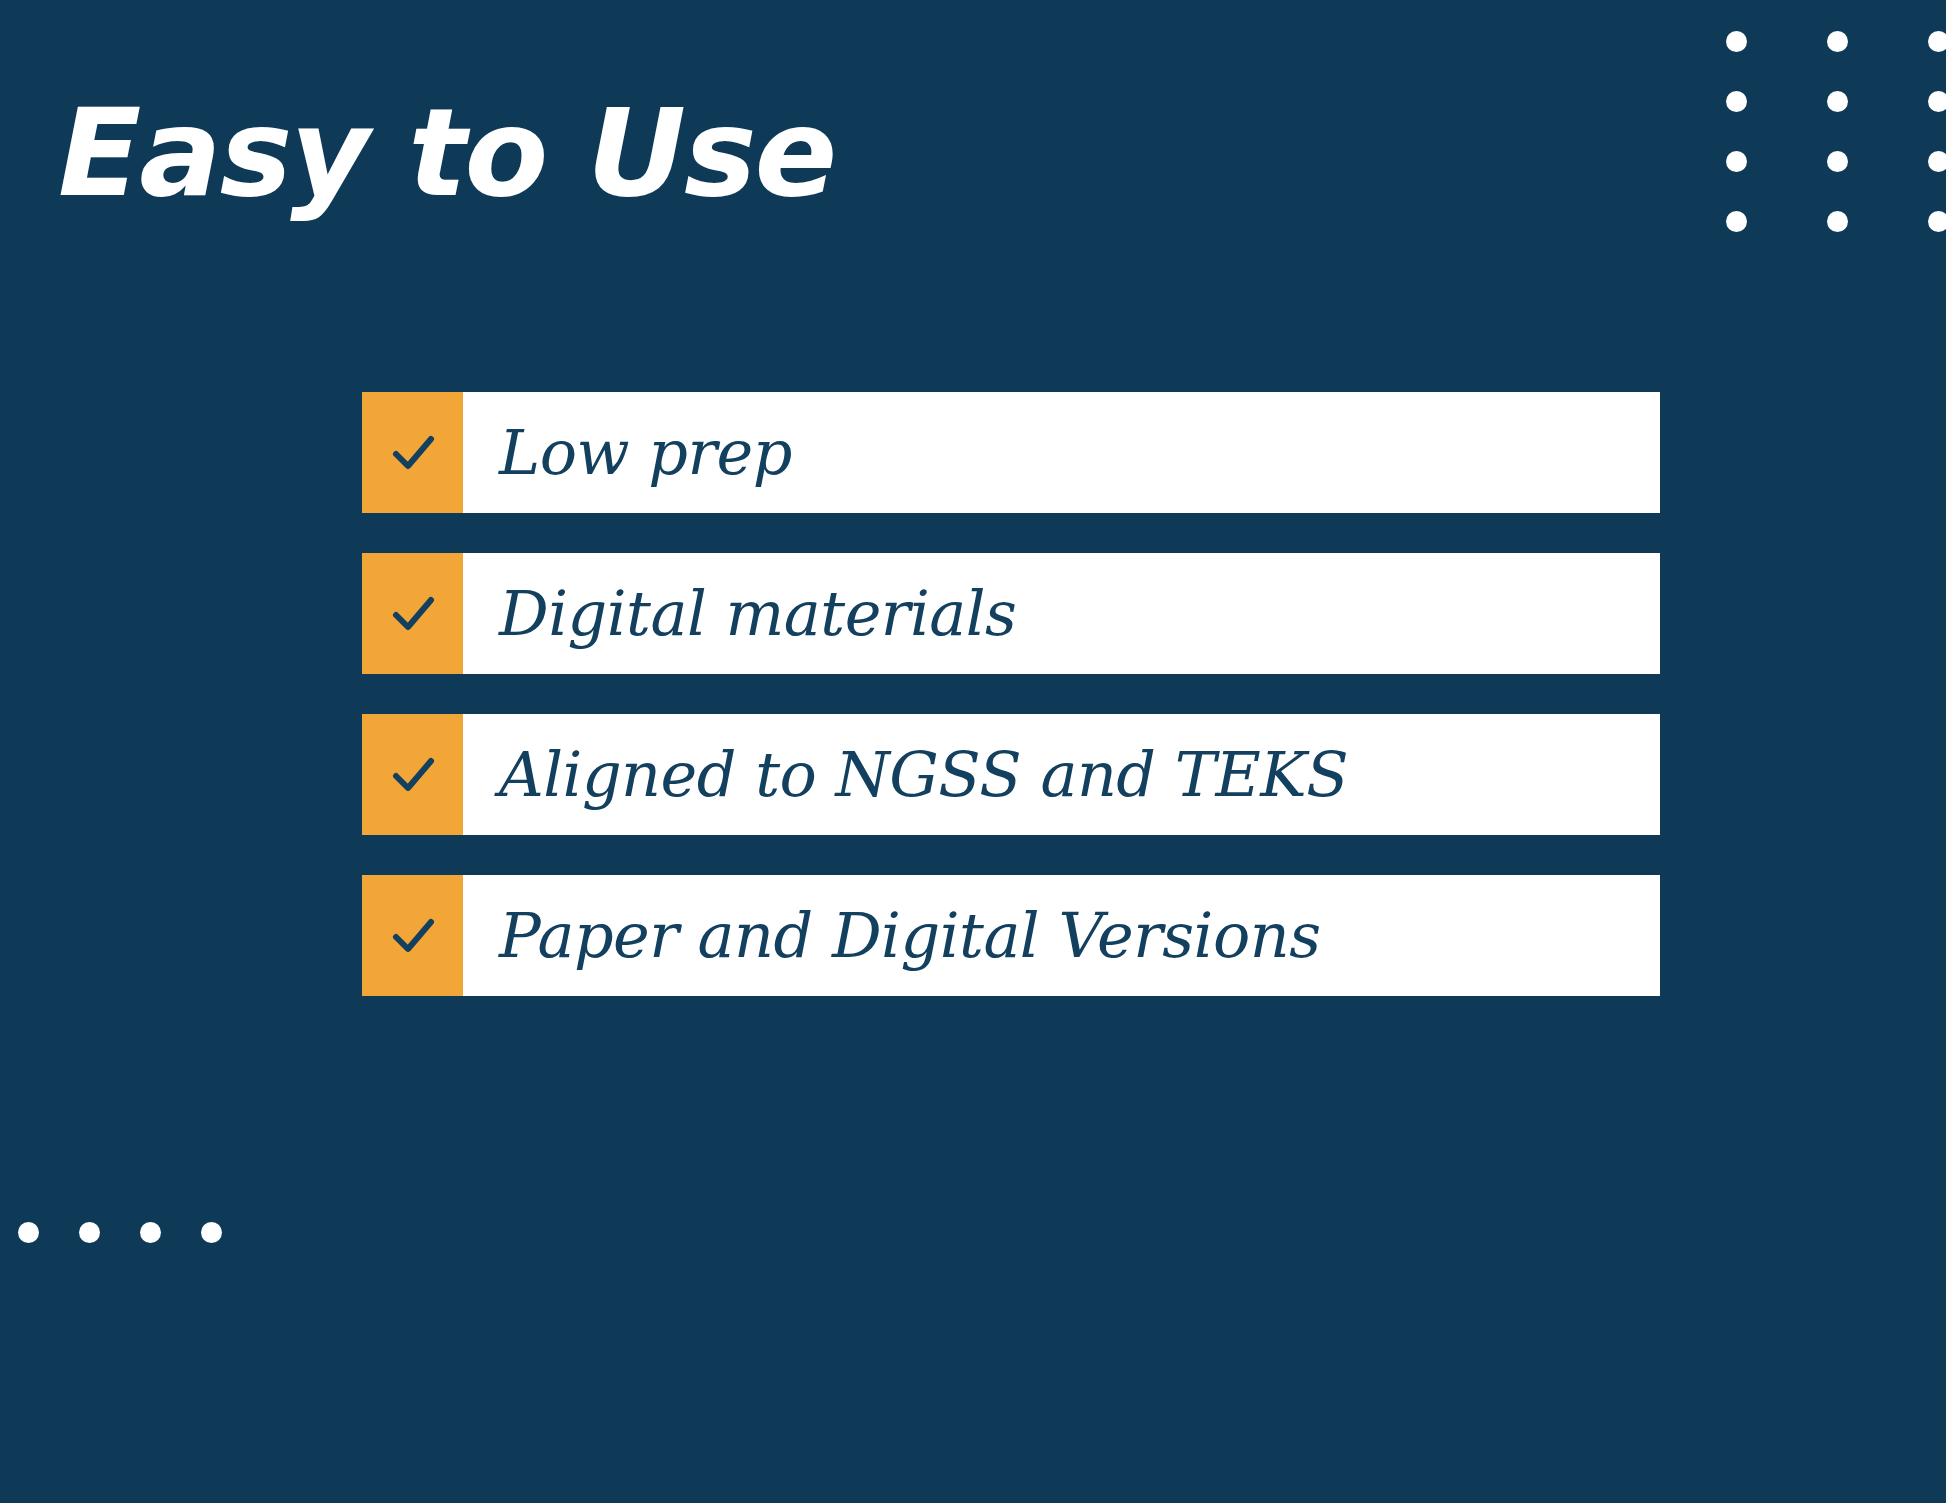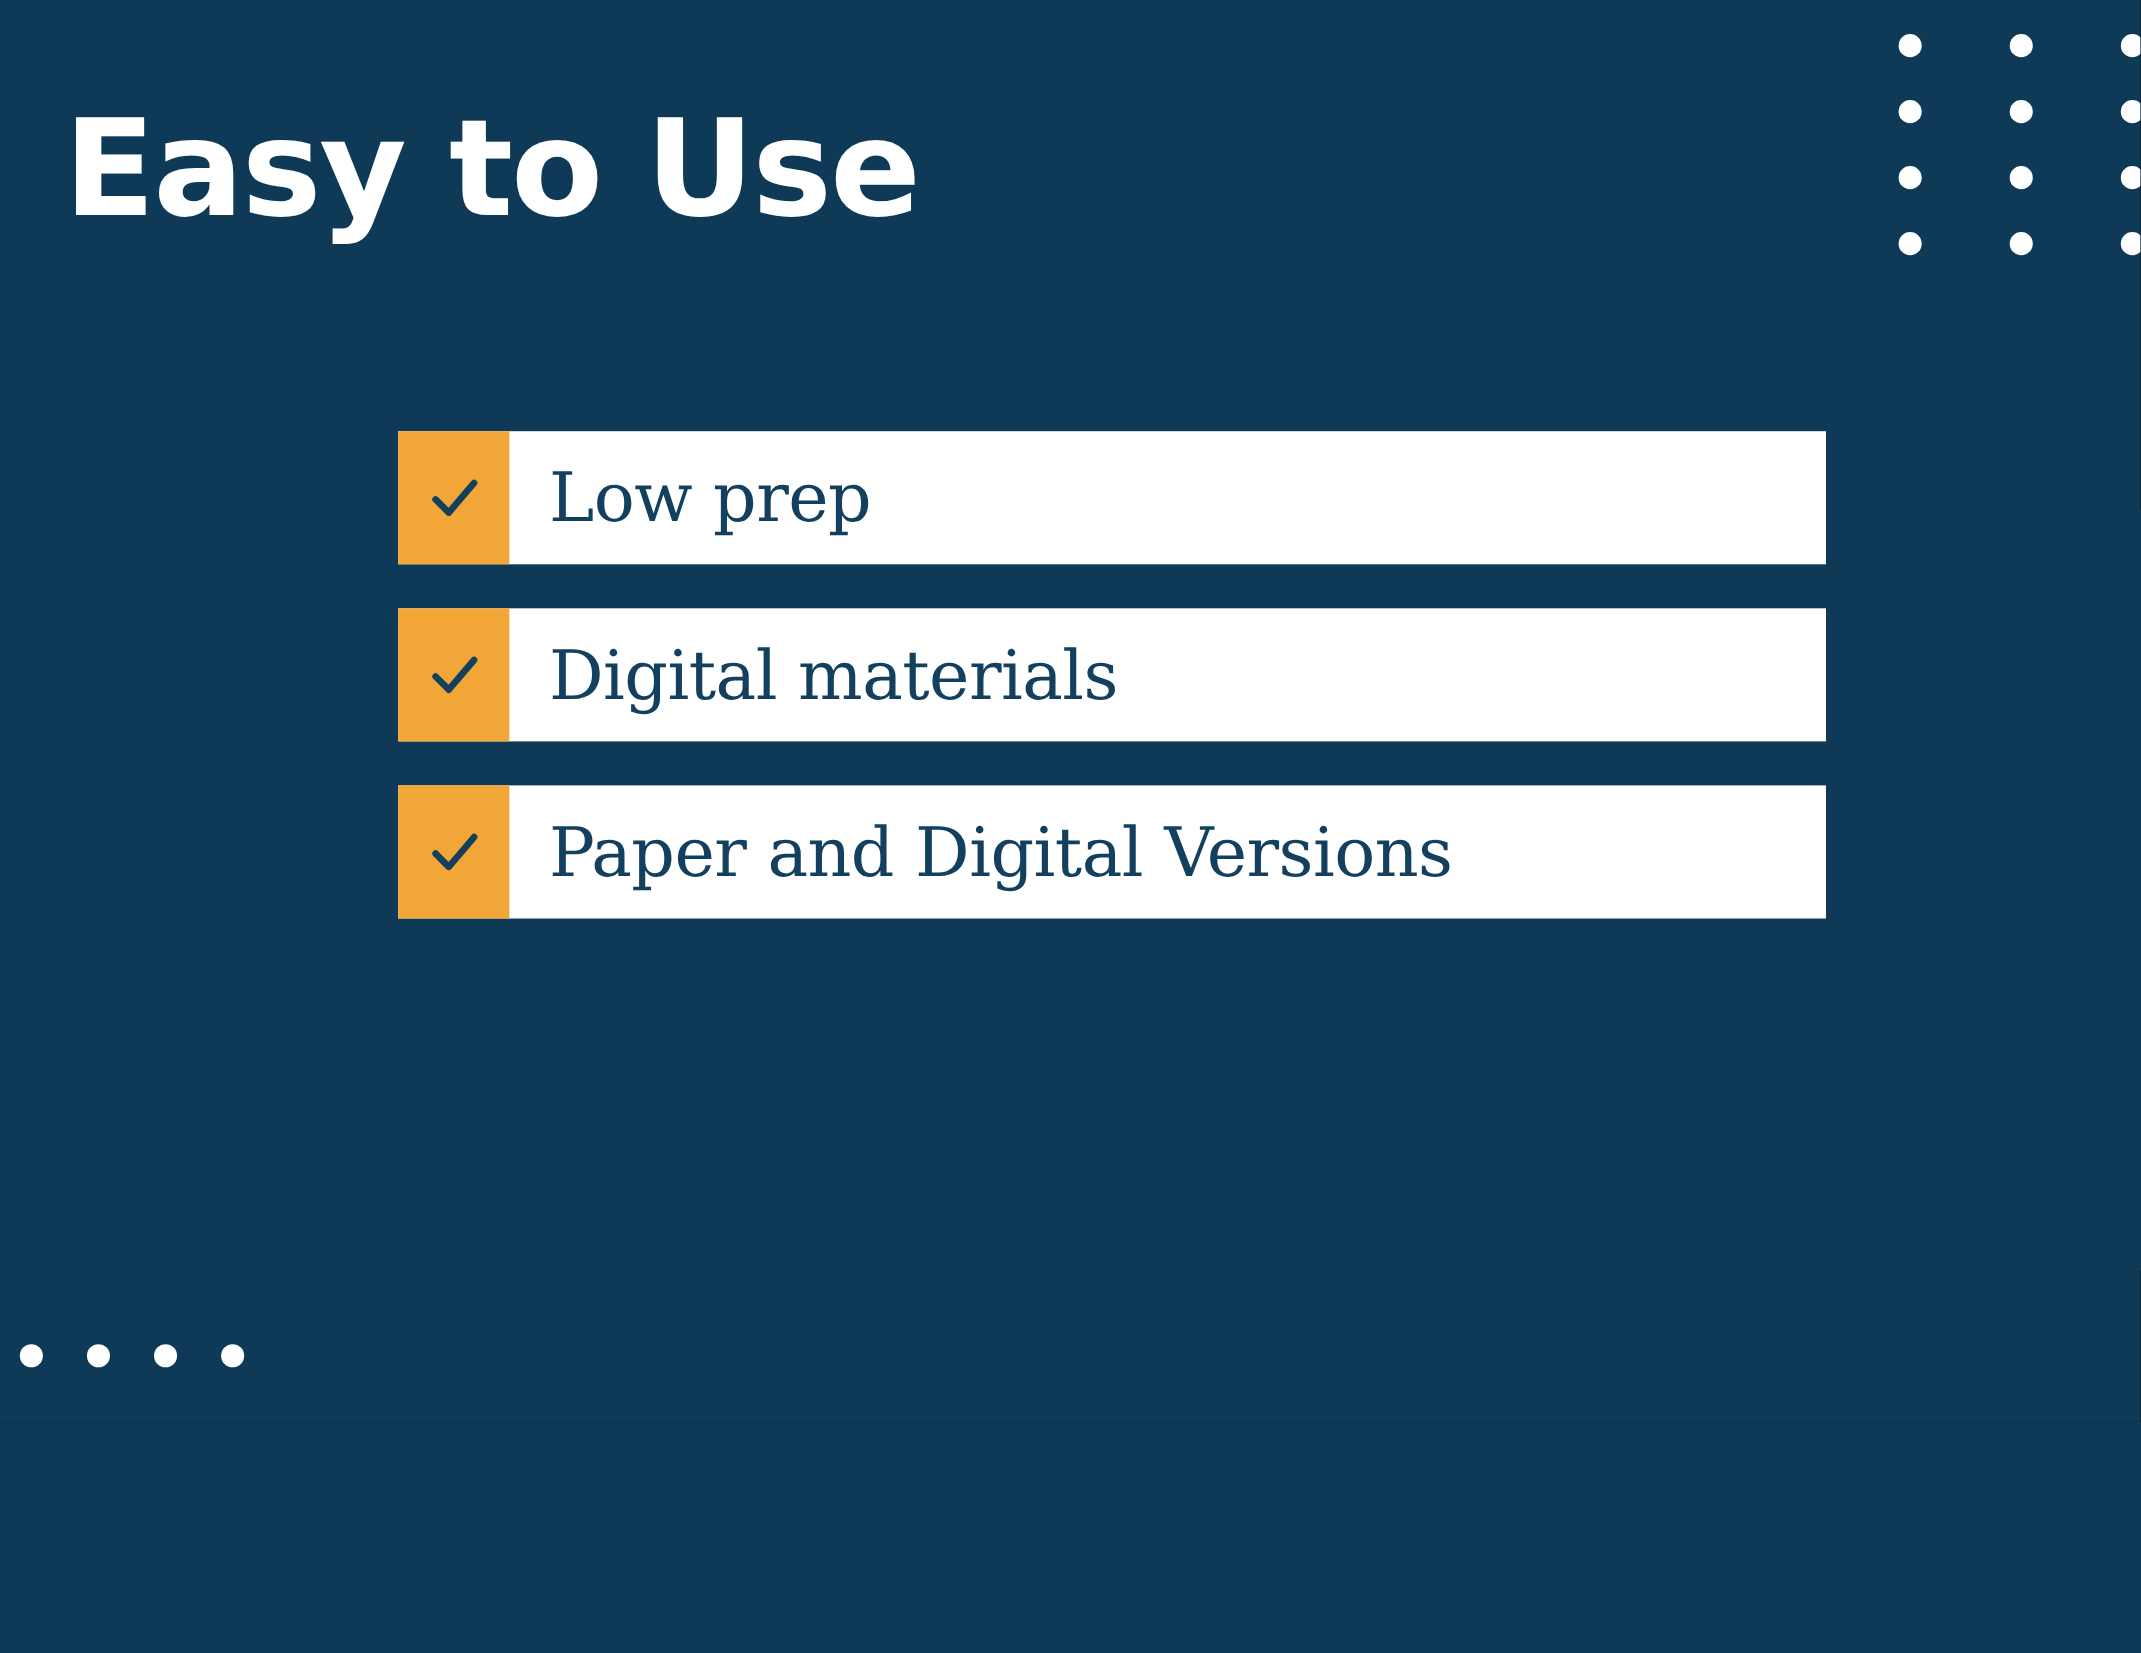--- a/index.html
+++ b/index.html
@@ -5,22 +5,23 @@
   html, body {
     margin: 0;
     padding: 0;
     background: #0e3a58;
   }
   #stage {
     position: relative;
     width: 1946px;
     height: 1293px;
     overflow: hidden;
-    background: #000000;
+    background: #0f766e;
     font-family: "Liberation Sans", sans-serif;
+    font-style: italic;
   }
 
   
   #bg-layer {
     position: absolute;
     inset: 0;
     width: 1946px;
     height: 1503px;
   }
 
@@ -169,20 +170,28 @@
     <div class="feature-row">
       <div class="check-box">
         <svg width="56" height="56" viewBox="0 0 56 56" aria-hidden="true">
           <polyline points="11,29 23,41 46,14" fill="none" stroke="#13405f" stroke-width="6" stroke-linecap="round" stroke-linejoin="round"></polyline>
         </svg>
       </div>
       <div class="feature-label">Digital materials</div>
     </div>
 
 
+    <div class="feature-row">
+      <div class="check-box">
+        <svg width="56" height="56" viewBox="0 0 56 56" aria-hidden="true">
+          <polyline points="11,29 23,41 46,14" fill="none" stroke="#13405f" stroke-width="6" stroke-linecap="round" stroke-linejoin="round"></polyline>
+        </svg>
+      </div>
+      <div class="feature-label">Aligned to NGSS and TEKS</div>
+    </div>
 
 
     <div class="feature-row">
       <div class="check-box">
         <svg width="56" height="56" viewBox="0 0 56 56" aria-hidden="true">
           <polyline points="11,29 23,41 46,14" fill="none" stroke="#13405f" stroke-width="6" stroke-linecap="round" stroke-linejoin="round"></polyline>
         </svg>
       </div>
       <div class="feature-label">Paper and Digital Versions</div>
     </div>

